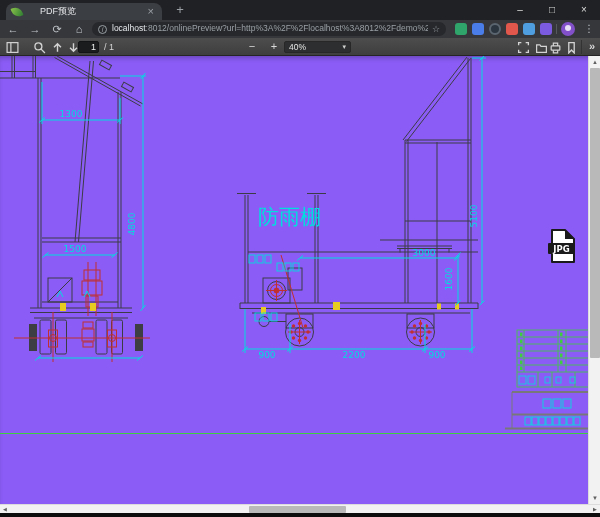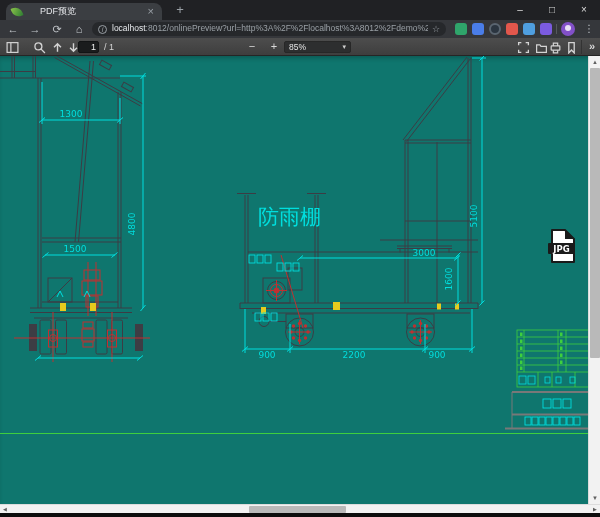--- a/index.html
+++ b/index.html
@@ -36,21 +36,21 @@
   .pbtn svg{display:block}
   .pagein{position:absolute;left:78px;top:3px;width:21px;height:12px;background:#1a1c1d;border:1px solid #121415;border-radius:2px;color:#f0f0f0;font-size:9px;text-align:right;padding-right:2px;font-family:"Liberation Sans",sans-serif}
   .pagetotal{position:absolute;left:104px;top:0;height:18px;line-height:18px;color:#d6d6d6;font-size:9px}
   .glyphbtn{position:absolute;top:0;height:18px;line-height:17px;color:#d9d9d9;text-align:center}
   .zoomsel{position:absolute;left:284px;top:3px;width:67px;height:12px;background:#2d2e2f;border:1px solid #272727;border-radius:2px;color:#e6e6e6;font-size:8.5px;line-height:10px;padding:0 4px;display:flex;align-items:center}
   .zoomsel .zval{flex:1}
   .zoomsel .caret{font-size:7px;color:#cfcfcf}
   .pdiv{position:absolute;top:2px;width:1px;height:14px;background:#333}
 
   
-  .viewer{position:absolute;left:0;top:56px;width:600px;height:448px;background:#0f766e;box-shadow:inset 0 4px 5px -2px rgba(0,0,0,.25)}
+  .viewer{position:absolute;left:0;top:56px;width:600px;height:448px;background:#8b5cf6;box-shadow:inset 0 4px 5px -2px rgba(0,0,0,.25)}
   .drawing{position:absolute;left:0;top:0}
   svg text{font-family:"DejaVu Sans",sans-serif}
 
   
   .vsb{position:absolute;left:588px;top:56px;width:12px;height:448px;background:#f2f2f2;border-left:1px solid #dcdcdc}
   .vsb .arr{position:absolute;left:0;width:12px;height:12px;color:#606060;font-size:6px;line-height:12px;text-align:center}
   .vsb .thumb{position:absolute;left:1px;top:12px;width:10px;height:290px;background:#b9b9b9;border-radius:1px}
   .hsb{position:absolute;left:0;top:504px;width:600px;height:9px;background:#f2f2f2;border-top:1px solid #dcdcdc}
   .hsb .arr{position:absolute;top:0;width:10px;height:9px;color:#606060;font-size:5px;line-height:9px;text-align:center}
   .hsb .thumb{position:absolute;left:249px;top:1px;width:97px;height:7px;background:#b9b9b9;border-radius:1px}
@@ -126,21 +126,21 @@
             <path d="M6 2v7.5M2.8 6.3L6 9.5l3.2-3.2"></path>
           </g>
         </svg>
     </span>
     <input class="pagein" value="1" style="">
     <span class="pagetotal">/ 1</span>
 
     <span class="glyphbtn" style="left:244px;width:16px;font-size:11px">−</span>
     <span class="glyphbtn" style="left:266px;width:16px;font-size:11px">+</span>
     <span class="zoomsel">
-      <span class="zval">85%</span>
+      <span class="zval">40%</span>
       <span class="caret">▾</span>
     </span>
 
     <span class="pbtn" style="left:517px">
       <svg width="13" height="13" viewBox="0 0 12 12">
           <g stroke="#d4d4d4" fill="none" stroke-width="1.2">
             <path d="M1.5 4V1.5H4M8 1.5h2.5V4M10.5 8v2.5H8M4 10.5H1.5V8"></path>
           </g>
         </svg>
     </span>

